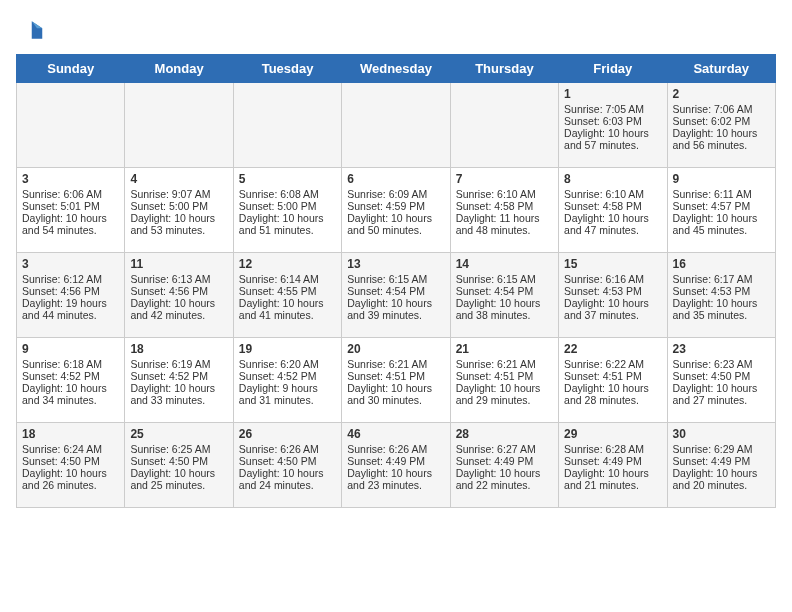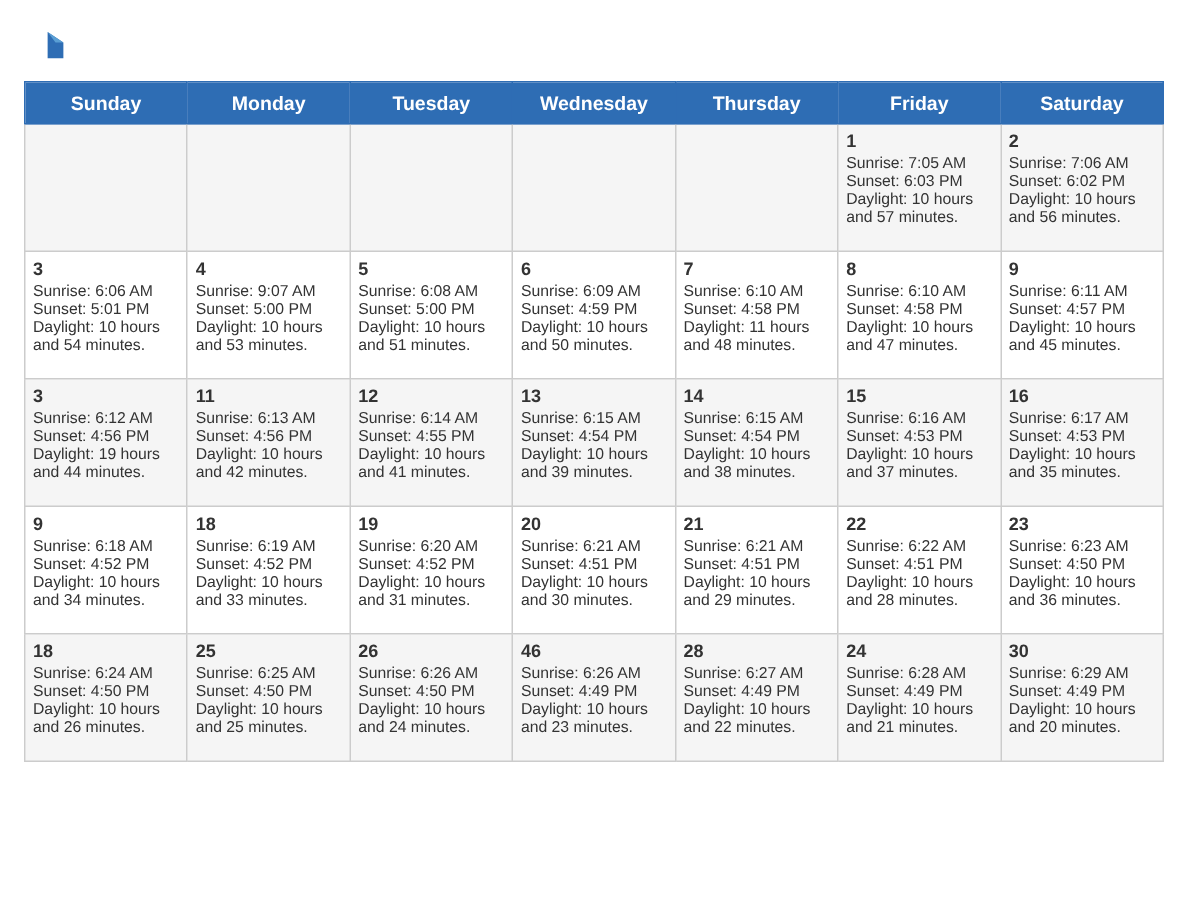--- a/index.html
+++ b/index.html
@@ -246,21 +246,21 @@
         <td>
           <span class="day-num">18</span>
           <div>Sunrise: 6:19 AM</div>
           <div>Sunset: 4:52 PM</div>
           <div>Daylight: 10 hours and 33 minutes.</div>
         </td>
         <td>
           <span class="day-num">19</span>
           <div>Sunrise: 6:20 AM</div>
           <div>Sunset: 4:52 PM</div>
-          <div>Daylight: 10 hours and 31 minutes.</div>
+          <div>Daylight: 9 hours and 31 minutes.</div>
         </td>
         <td>
           <span class="day-num">20</span>
           <div>Sunrise: 6:21 AM</div>
           <div>Sunset: 4:51 PM</div>
           <div>Daylight: 10 hours and 30 minutes.</div>
         </td>
         <td>
           <span class="day-num">21</span>
           <div>Sunrise: 6:21 AM</div>
@@ -270,21 +270,21 @@
         <td>
           <span class="day-num">22</span>
           <div>Sunrise: 6:22 AM</div>
           <div>Sunset: 4:51 PM</div>
           <div>Daylight: 10 hours and 28 minutes.</div>
         </td>
         <td>
           <span class="day-num">23</span>
           <div>Sunrise: 6:23 AM</div>
           <div>Sunset: 4:50 PM</div>
-          <div>Daylight: 10 hours and 36 minutes.</div>
+          <div>Daylight: 10 hours and 27 minutes.</div>
         </td>
       </tr>
       <tr>
         <td>
           <span class="day-num">18</span>
           <div>Sunrise: 6:24 AM</div>
           <div>Sunset: 4:50 PM</div>
           <div>Daylight: 10 hours and 26 minutes.</div>
         </td>
         <td>
@@ -305,21 +305,21 @@
           <div>Sunset: 4:49 PM</div>
           <div>Daylight: 10 hours and 23 minutes.</div>
         </td>
         <td>
           <span class="day-num">28</span>
           <div>Sunrise: 6:27 AM</div>
           <div>Sunset: 4:49 PM</div>
           <div>Daylight: 10 hours and 22 minutes.</div>
         </td>
         <td>
-          <span class="day-num">24</span>
+          <span class="day-num">29</span>
           <div>Sunrise: 6:28 AM</div>
           <div>Sunset: 4:49 PM</div>
           <div>Daylight: 10 hours and 21 minutes.</div>
         </td>
         <td>
           <span class="day-num">30</span>
           <div>Sunrise: 6:29 AM</div>
           <div>Sunset: 4:49 PM</div>
           <div>Daylight: 10 hours and 20 minutes.</div>
         </td>

